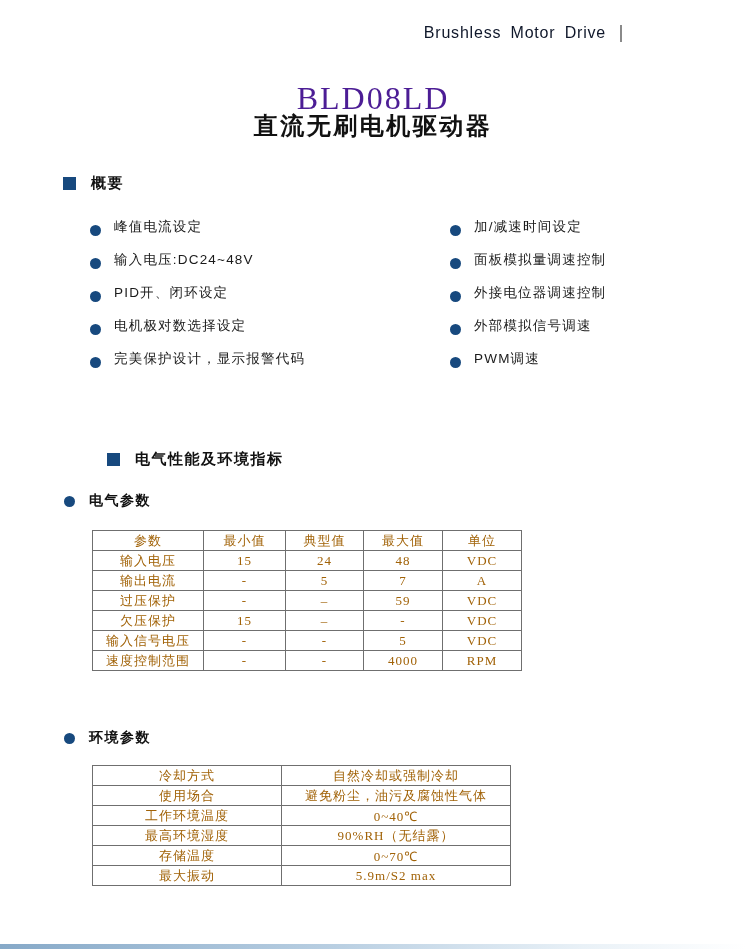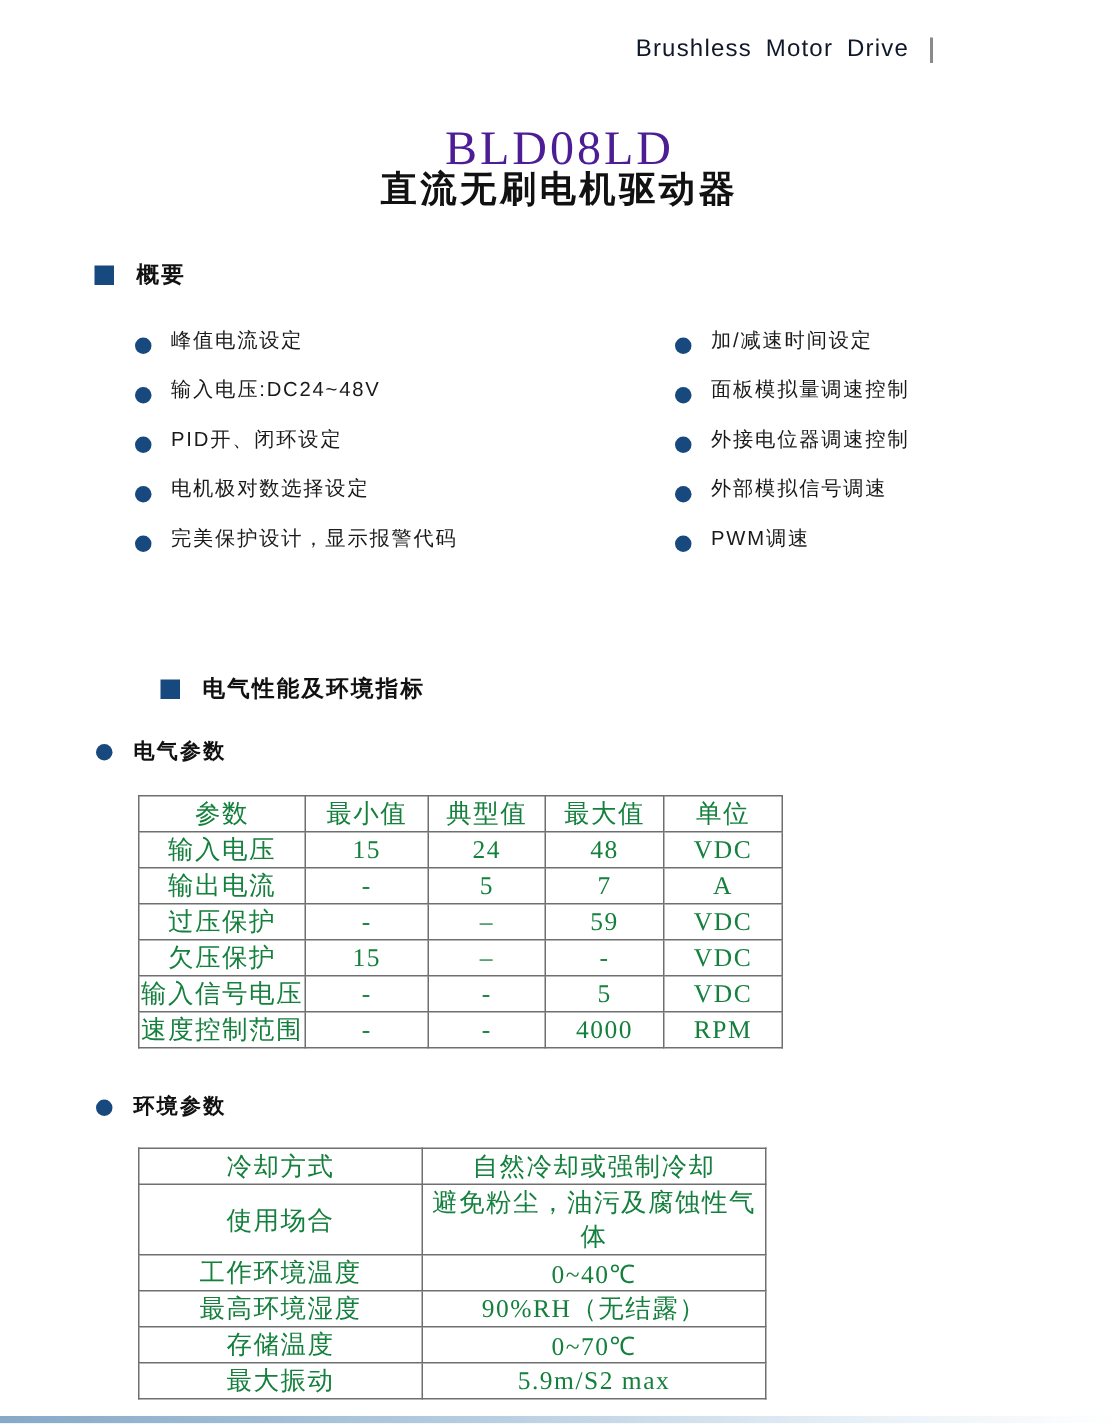--- a/index.html
+++ b/index.html
@@ -28,21 +28,21 @@
   
   .feat-col{position:absolute;width:330px;}
   .feature{display:flex;align-items:flex-end;height:19px;margin-bottom:14px;}
   .feature .fdot{width:11px;height:11px;border-radius:50%;background:#17497E;
                  margin-right:13px;flex:0 0 auto;}
   .ftext{font-family:"Liberation Sans", sans-serif;font-size:13.5px;color:#1a1a1a;
          letter-spacing:1.2px;white-space:nowrap;}
   
   table{border-collapse:collapse;table-layout:fixed;position:absolute;}
   td,th{border:1px solid #6f6f6f;text-align:center;vertical-align:middle;
-        font-family:"Liberation Serif", serif;font-size:17px;color:#15803d;
+        font-family:"Liberation Serif", serif;font-size:13px;color:#a16207;
         height:19px;padding:0;font-weight:normal;letter-spacing:1px;overflow:hidden;}
   .t1{left:92px;top:530px;width:429px;}
   .t2{left:92px;top:765px;width:418px;}
   
   .footer-bar{position:absolute;left:0;bottom:0;width:100%;height:5px;
               background:linear-gradient(90deg,#86a9c8 0%,#b9cfe2 45%,#e9f1f7 78%,#ffffff 100%);}
 </style>
 </head>
 <body>
 

